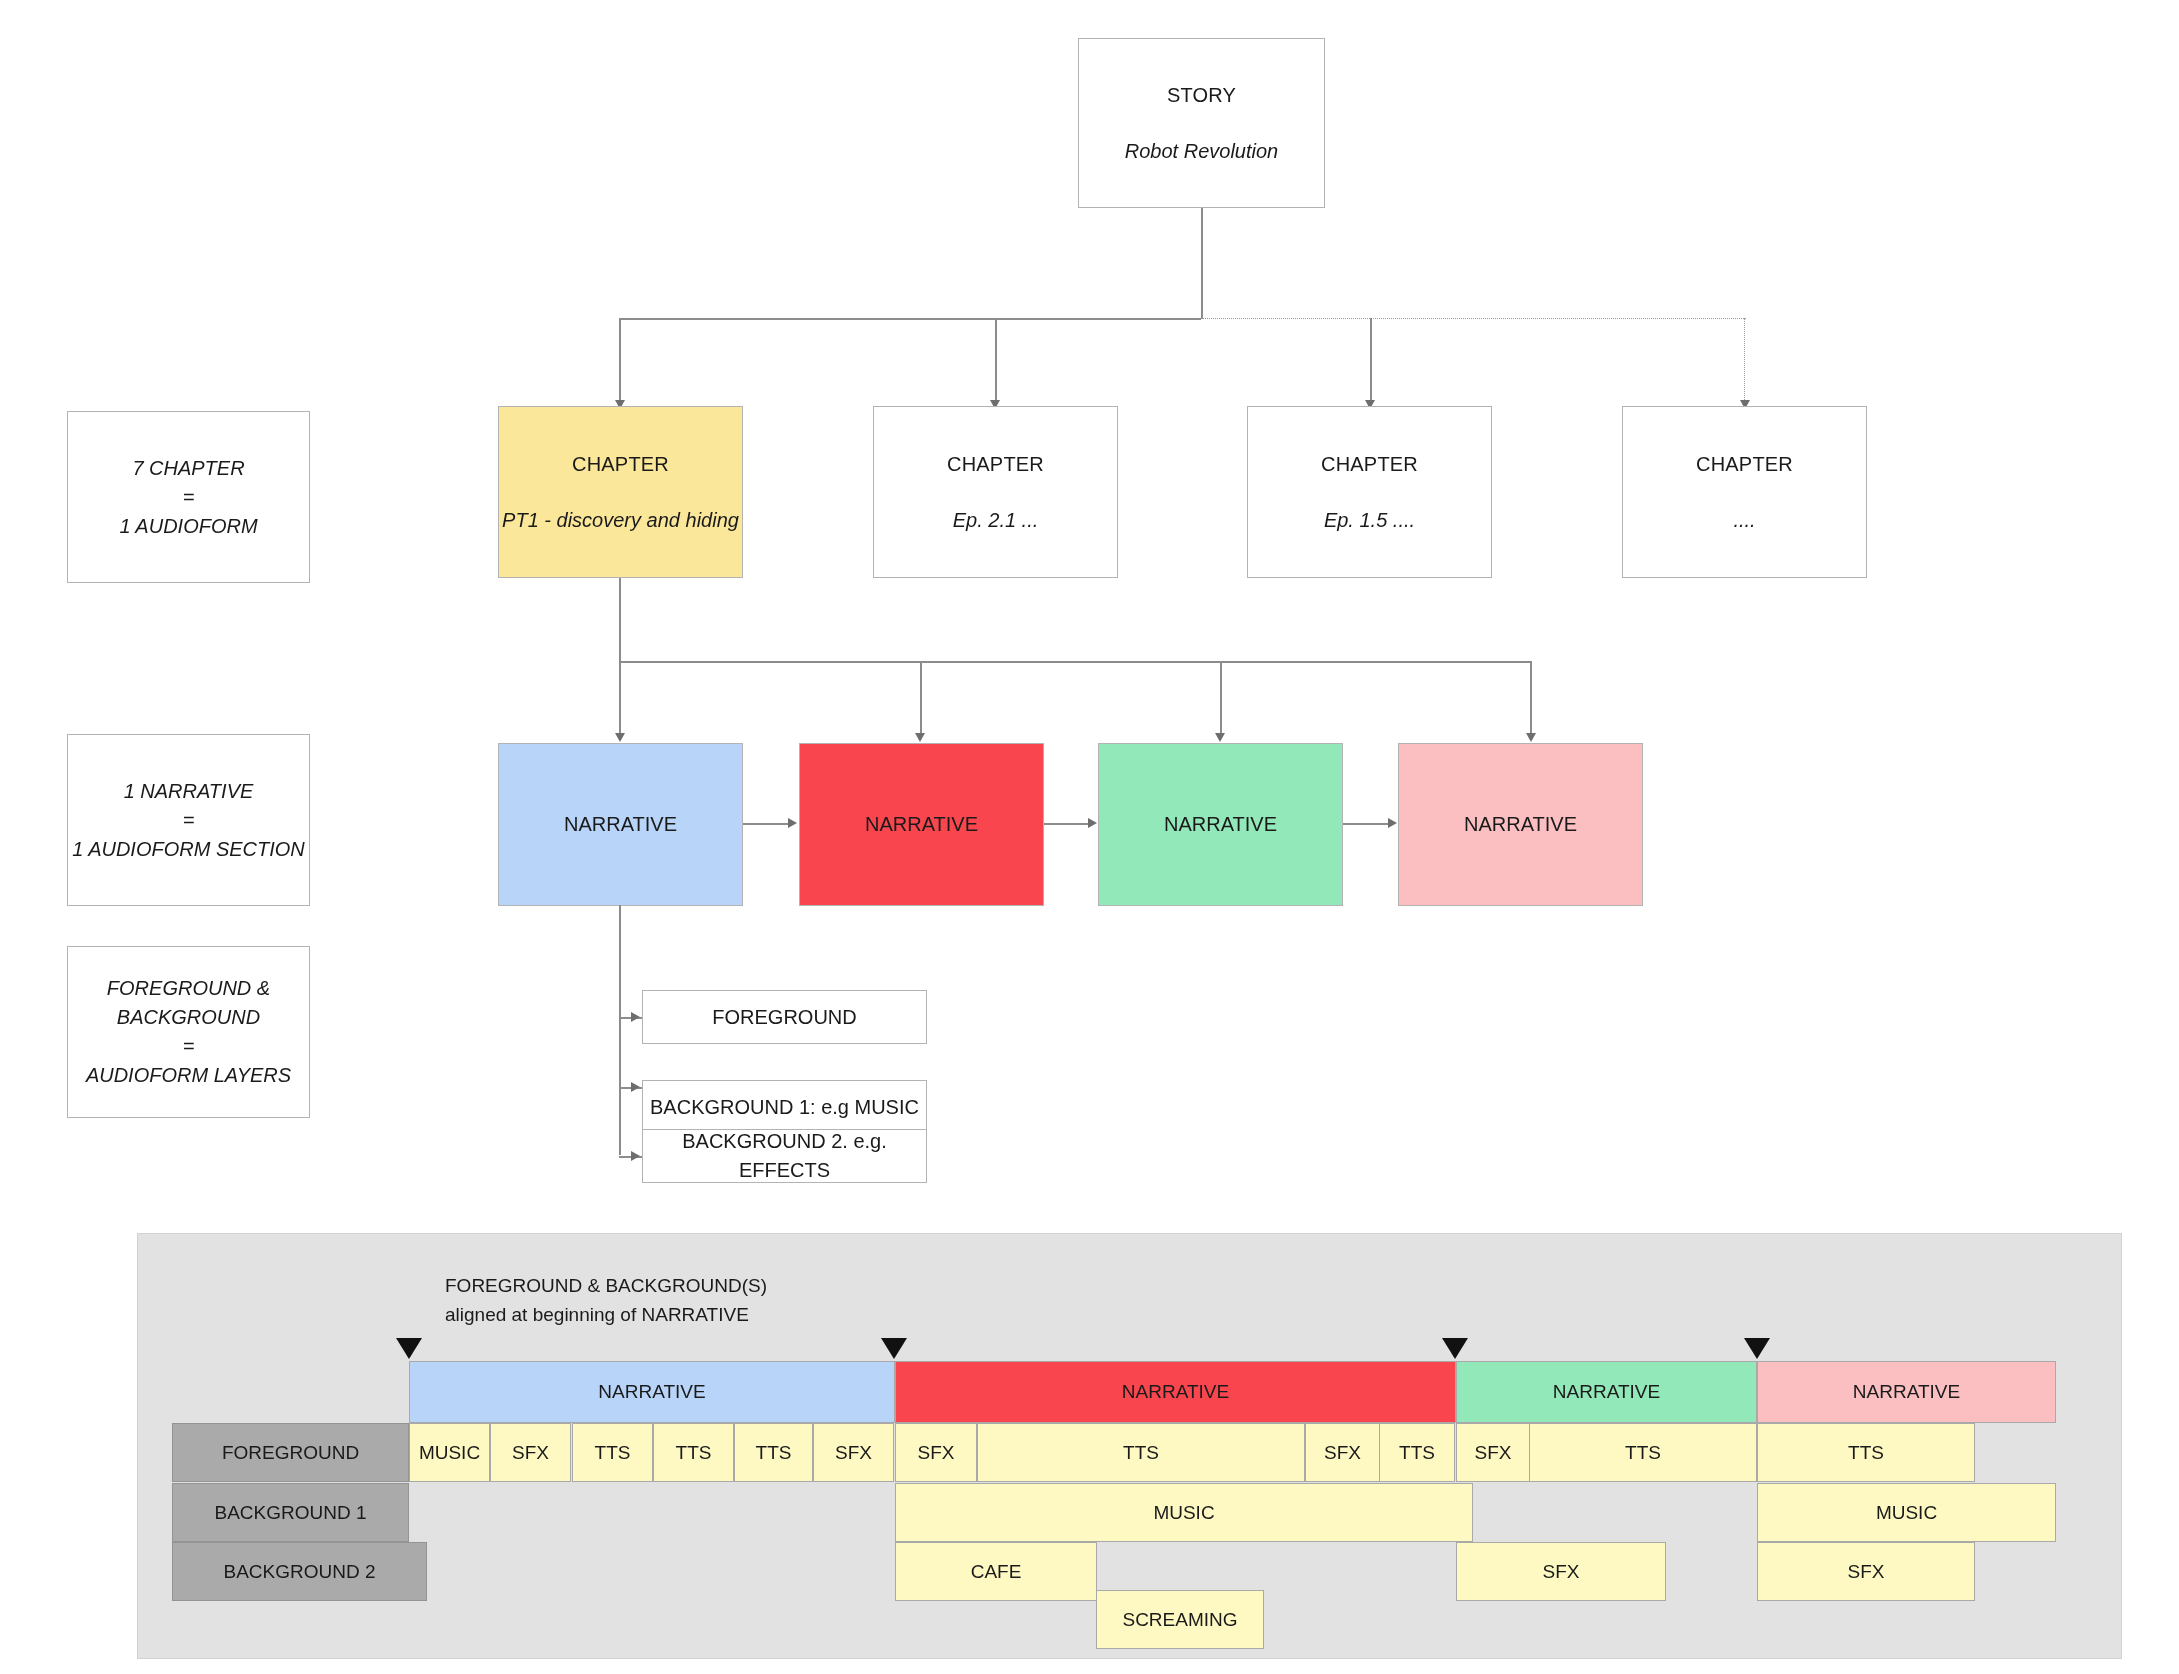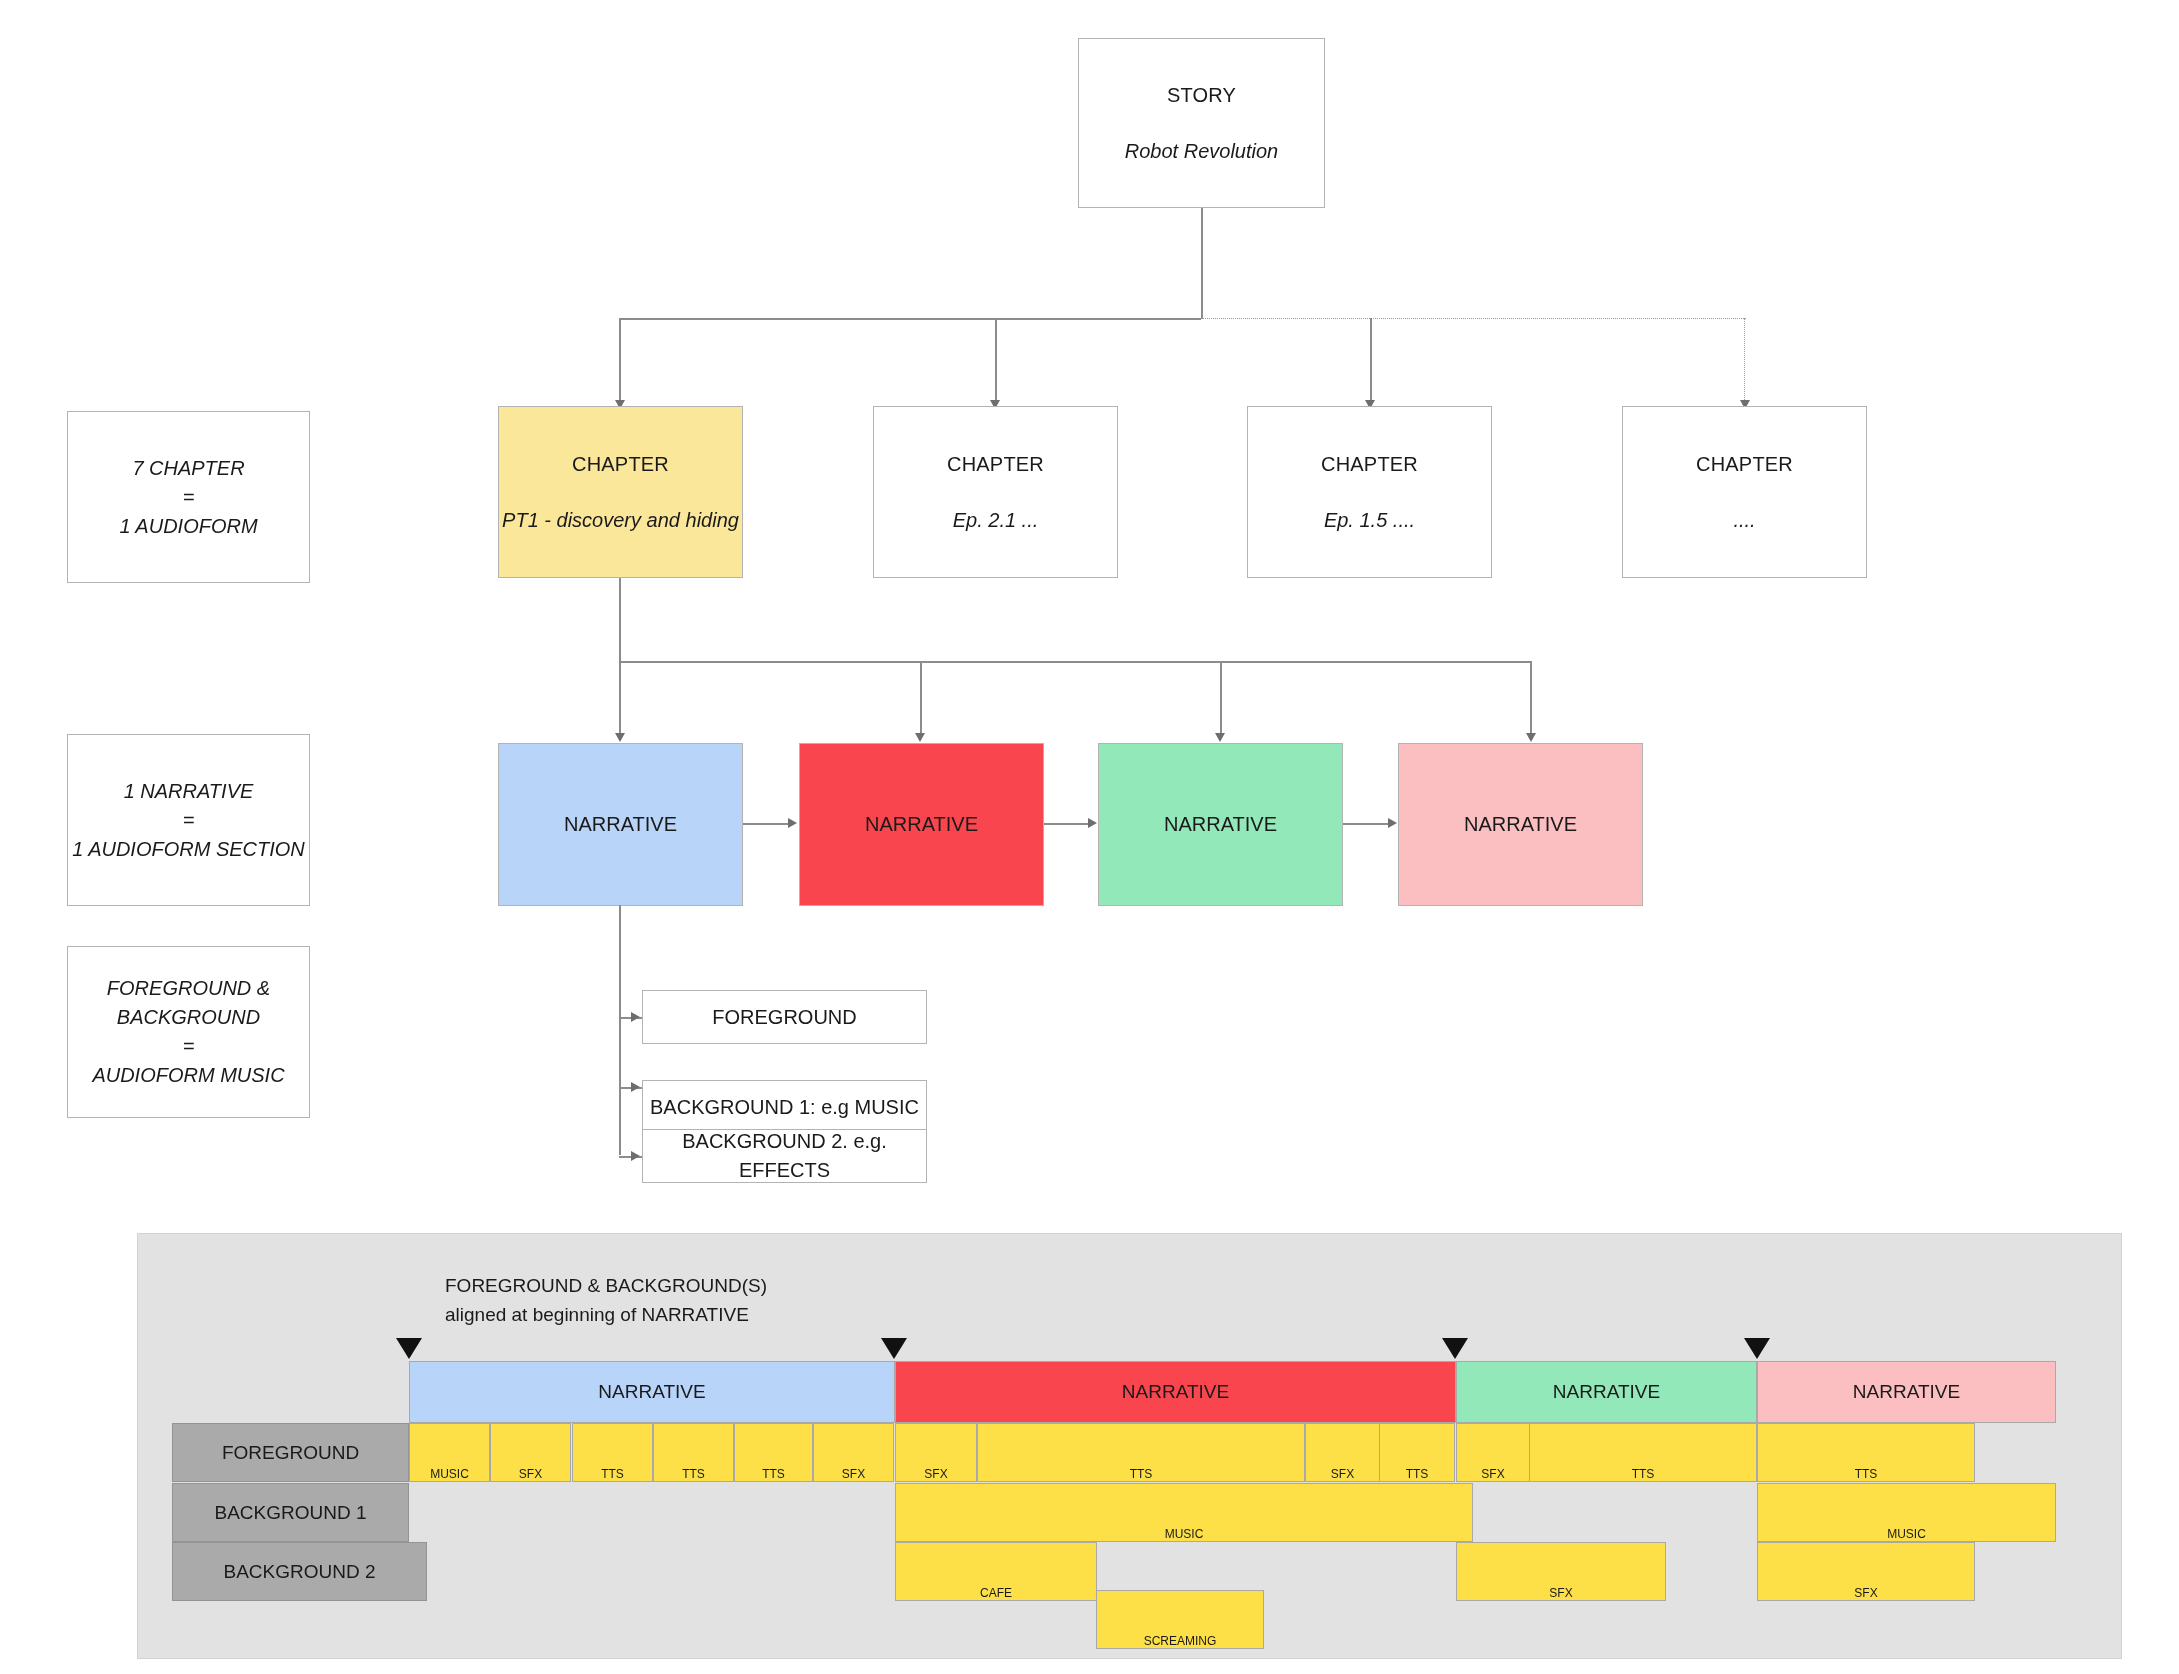--- a/index.html
+++ b/index.html
@@ -31,22 +31,22 @@
   .arrow-right{border-top:5.7px solid transparent;border-bottom:5.7px solid transparent;border-left:9.6px solid #6e6e6e;}
   
   #timeline-panel{position:absolute;background:#e2e2e2;border:1px solid #d2d2d2;}
   .tl-note{position:absolute;font-size:19px;line-height:1.55;color:#1a1a1a;white-space:pre-line;}
   .marker{position:absolute;width:0;height:0;
     border-left:13.4px solid transparent;border-right:13.4px solid transparent;border-top:21px solid #111111;}
   .seg{position:absolute;box-sizing:border-box;border:1px solid #a9a9a9;
     display:flex;align-items:center;justify-content:center;font-size:19px;}
   .rowlabel{position:absolute;box-sizing:border-box;background:#aaaaaa;border:1px solid #949494;
     display:flex;align-items:center;justify-content:center;font-size:19px;color:#1a1a1a;}
-  .cell{position:absolute;box-sizing:border-box;background:#fde047;border:1px solid #a9a9a9;
-    display:flex;align-items:flex-end;justify-content:center;font-size:12px;color:#1a1a1a;}
+  .cell{position:absolute;box-sizing:border-box;background:#fef9c3;border:1px solid #a9a9a9;
+    display:flex;align-items:center;justify-content:center;font-size:19px;color:#1a1a1a;}
 </style>
 </head>
 <body>
 
 <div class="box" id="story-box" style="left:1078px;top:38px;width:247px;height:170px;">
   <span class="ln ttl">STORY</span>
   <span class="ln sub">Robot Revolution</span>
 </div>
 
 <div class="ln-v" style="left:1201px;top:208px;height:111px;"></div>
@@ -74,21 +74,21 @@
 <div class="box" id="narrative-legend" style="left:67px;top:734px;width:243px;height:172px;">
   <span class="ln legend">1 NARRATIVE</span>
   <span class="ln legend">=</span>
   <span class="ln legend">1 AUDIOFORM SECTION</span>
 </div>
 
 <div class="box" id="layers-legend" style="left:67px;top:946px;width:243px;height:172px;">
   <span class="ln legend">FOREGROUND &amp;</span>
   <span class="ln legend">BACKGROUND</span>
   <span class="ln legend">=</span>
-  <span class="ln legend">AUDIOFORM MUSIC</span>
+  <span class="ln legend">AUDIOFORM LAYERS</span>
 </div>
 
 <div class="box" style="left:498px;top:406px;width:245px;height:172px;background:#fbe79a;">
   <span class="ln ttl">CHAPTER</span>
   <span class="ln sub">PT1 - discovery and hiding</span>
 </div>
 
 <div class="box" style="left:873px;top:406px;width:245px;height:172px;">
   <span class="ln ttl">CHAPTER</span>
   <span class="ln sub">Ep. 2.1 ...</span>

